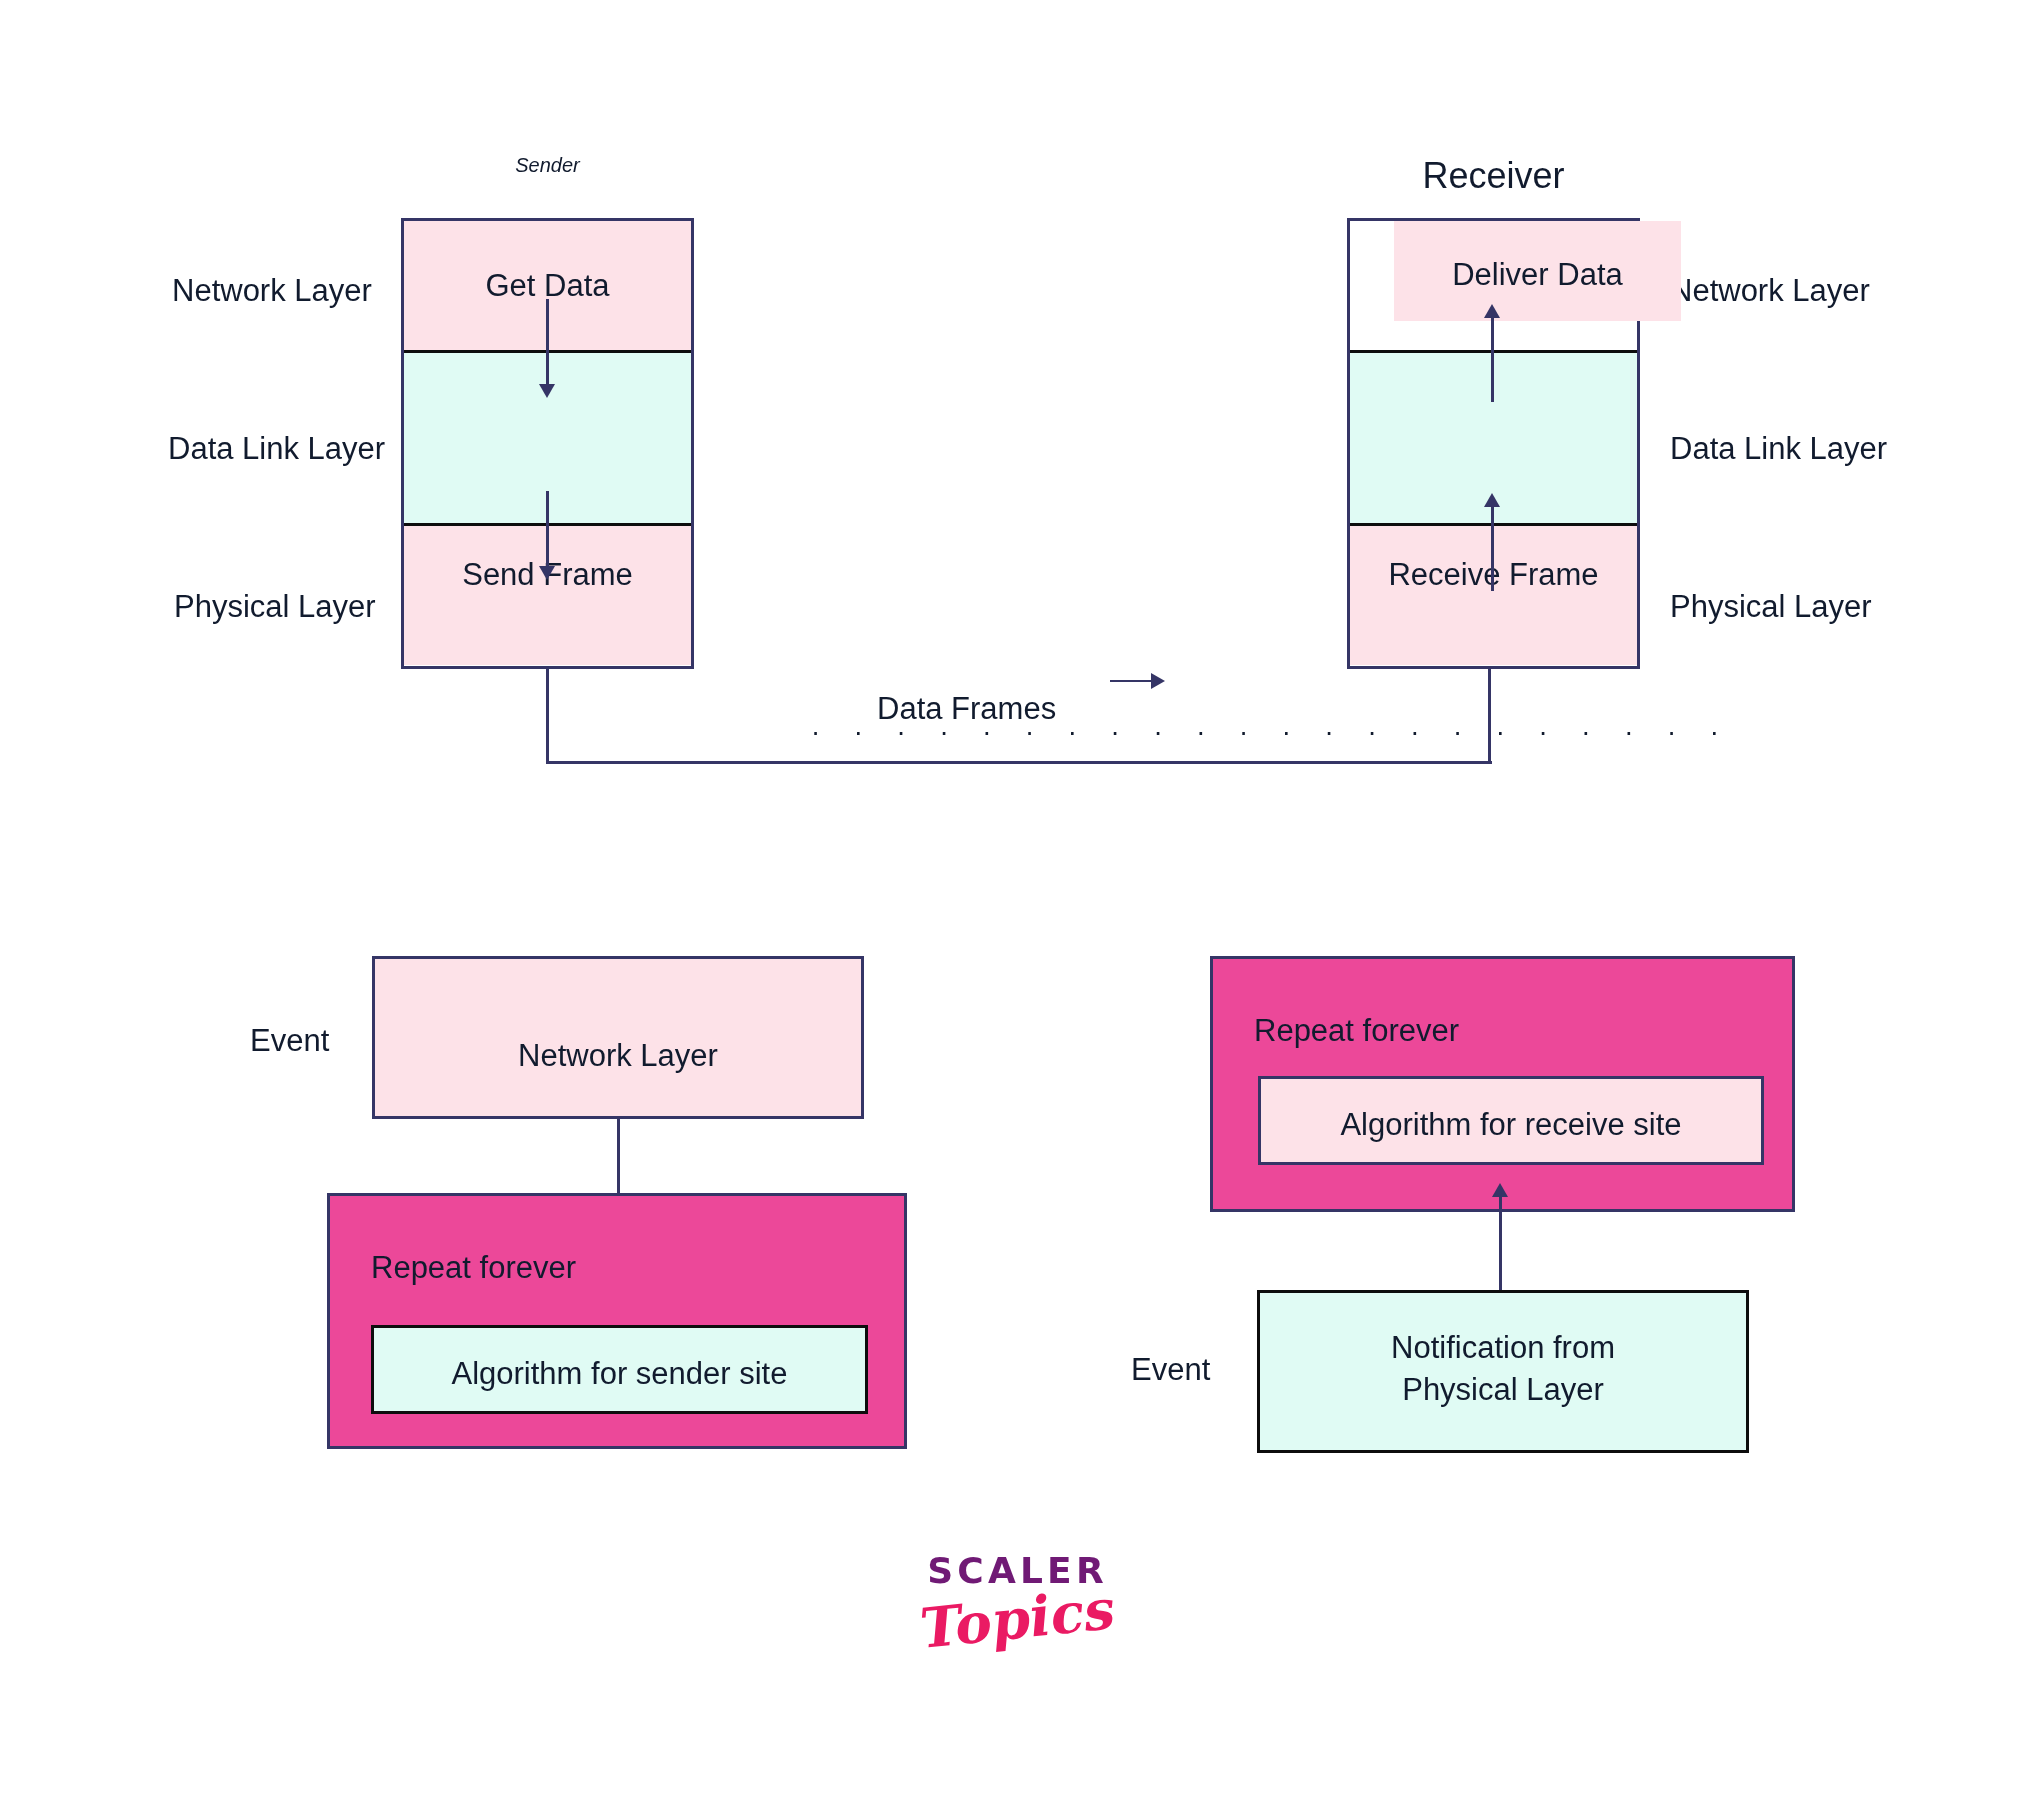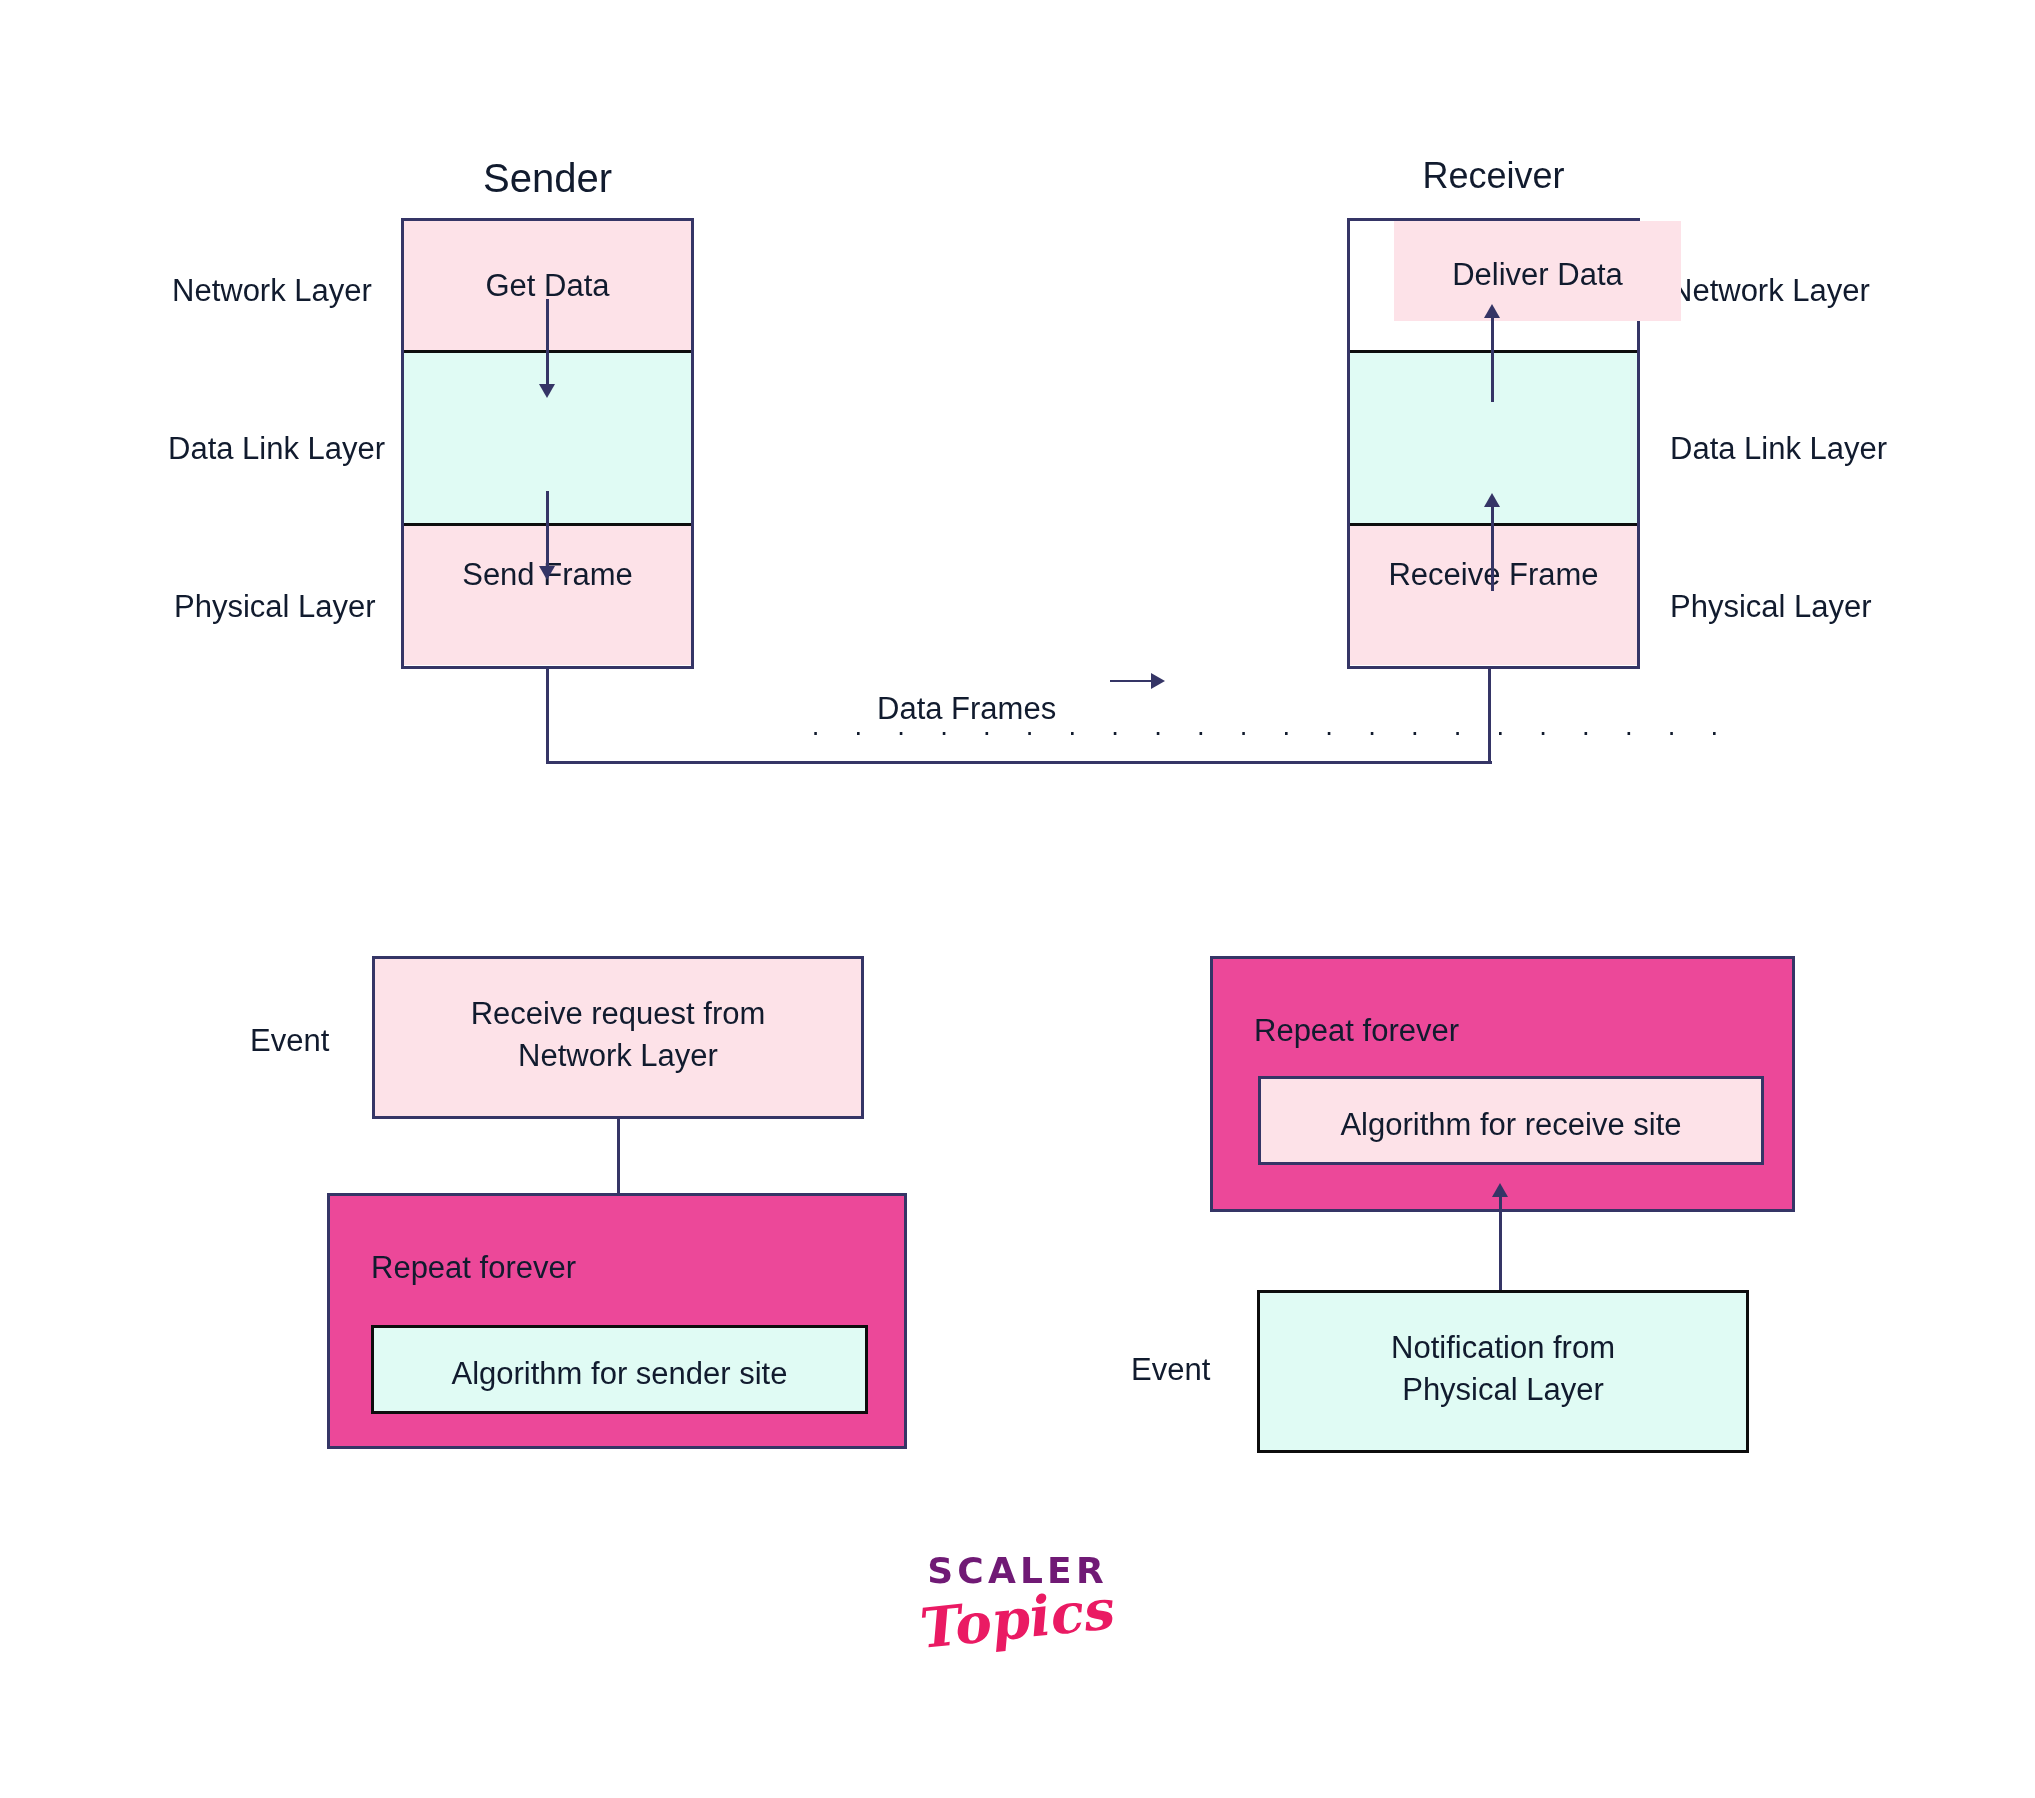--- a/index.html
+++ b/index.html
@@ -123,21 +123,21 @@
     line-height: 1;
     margin-top: 2.4px;
     transform: rotate(-6deg);
   }
 </style>
 </head>
 <body>
 
 <div id="canvas">
 
-  <div class="label c" style="left:401px; top:153px; width:293px; font-size:40px;">Sender</div>
+  <div class="label c" style="left:401px; top:153px; width:293px; font-size:20px;font-style:italic;">Sender</div>
 
   <div class="label" style="left:172px; top:272px; font-size:31px;">Network Layer</div>
   <div class="label" style="left:168px; top:430px; font-size:31px;">Data Link Layer</div>
   <div class="label" style="left:174px; top:588px; font-size:31px;">Physical Layer</div>
 
   <div class="stack" style="left:401px; top:218px; width:293px; height:451px;">
     <div class="cell pink" style="left:0; top:0; width:100%; height:129px; align-items:center;">
       <span class="cell-txt">Get Data</span>
     </div>
     <div class="divider" style="left:0; top:129px; width:100%;"></div>
@@ -182,21 +182,20 @@
 
   <div class="dots" style="left:811px; top:718px;">· · · · · · · · · · · · · · · · · · · · · ·</div>
 
   <div class="vline" style="left:546px; top:669px; height:95px;"></div>
   <div class="hline" style="left:546px; top:761px; width:946px;"></div>
   <div class="vline" style="left:1488px; top:669px; height:95px;"></div>
 
   <div class="label" style="left:250px; top:1022px; font-size:31px;">Event</div>
 
   <div class="box pink" style="left:372px; top:956px; width:492px; height:163px;">
-    <div class="box-txt" style="top:35px;">Receive request from</div>
     <div class="box-txt" style="top:77px;">Network Layer</div>
   </div>
 
   <div class="vline" style="left:617px; top:1119px; height:101px;"></div>
   <div class="arrow-dn" style="left:610px; top:1217px;"></div>
 
   <div class="box" style="left:327px; top:1193px; width:580px; height:256px;">
     <div class="label" style="left:41px; top:53px; font-size:31px; position:absolute;">Repeat forever</div>
     <div class="box mint darkedge" style="left:41px; top:129px; width:497px; height:89px;">
       <div class="box-txt" style="top:26px;">Algorithm for sender site</div>

